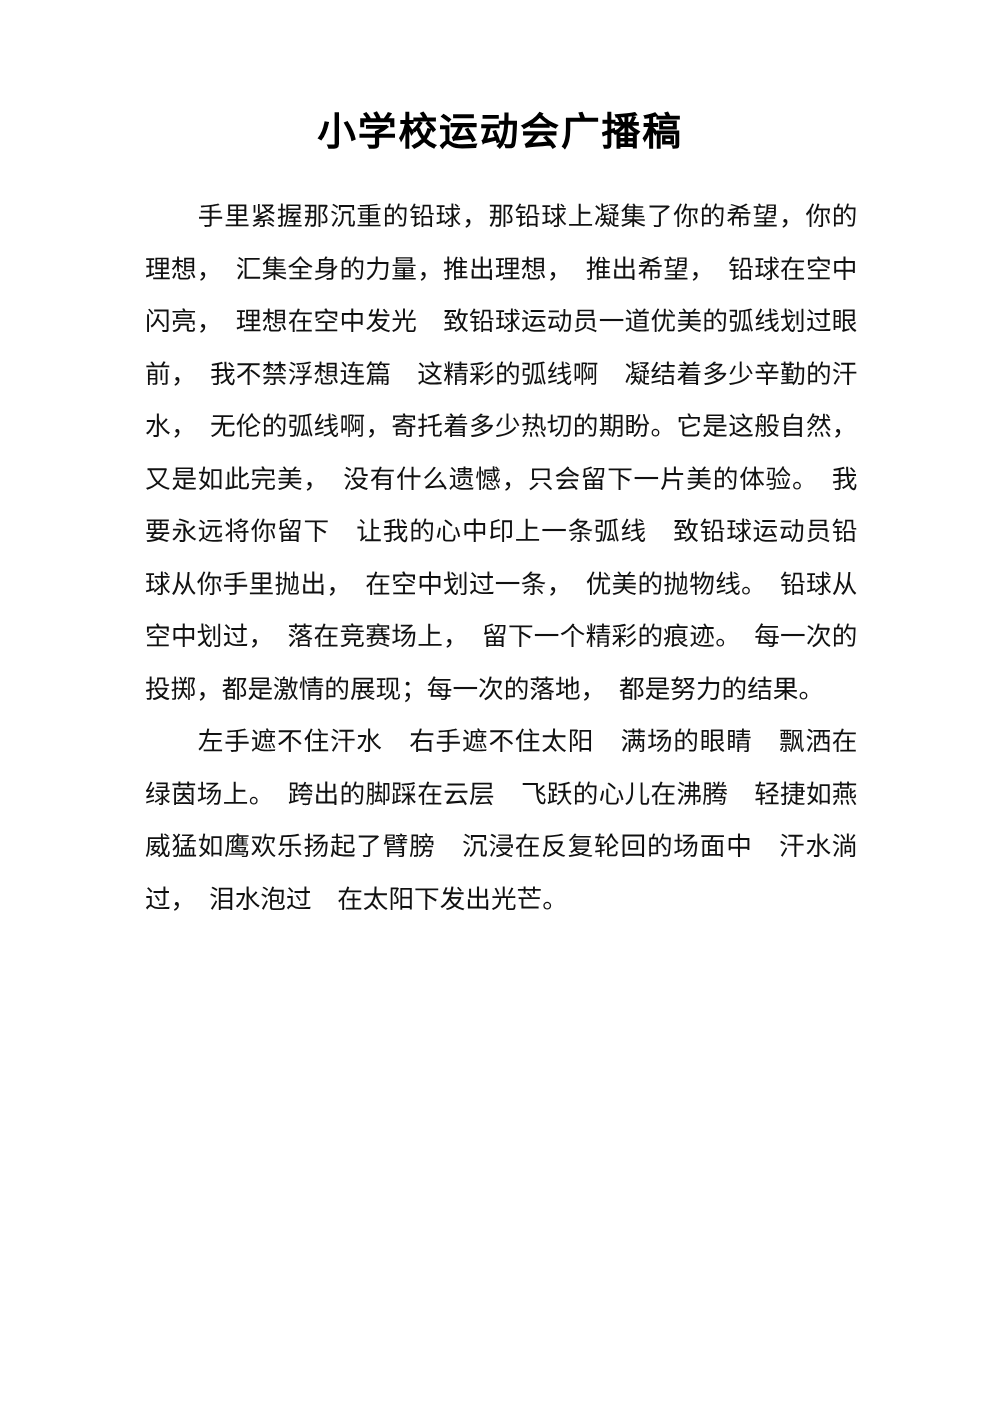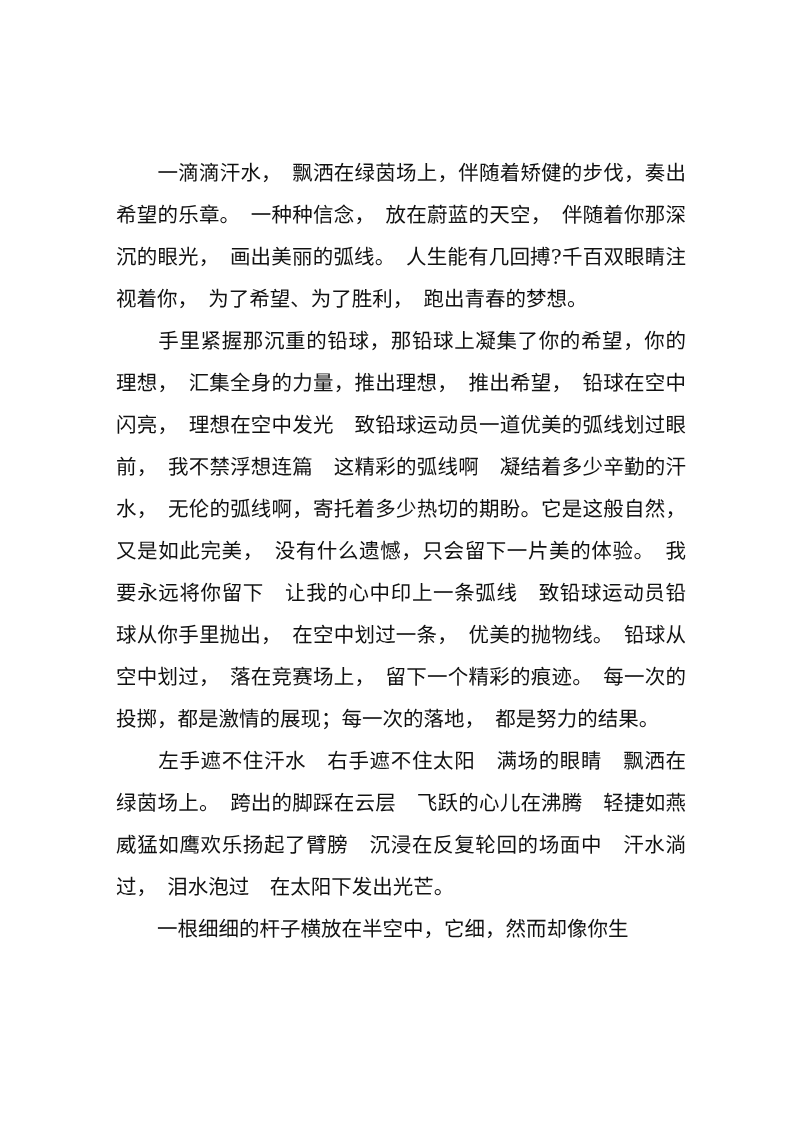--- a/index.html
+++ b/index.html
@@ -51,21 +51,20 @@
     white-space: pre-wrap;
     word-break: break-all;
     overflow-wrap: anywhere;
   }
 </style>
 </head>
 <body>
 
 <div class="page">
 
+  <div class="doc-title">小学校运动会广播稿</div>
 
   <div class="body-text">
-    <p>　　一滴滴汗水，　飘洒在绿茵场上，伴随着矫健的步伐，奏出希望的乐章。　一种种信念，　放在蔚蓝的天空，　伴随着你那深沉的眼光，　画出美丽的弧线。　人生能有几回搏?千百双眼睛注视着你，　为了希望、为了胜利，　跑出青春的梦想。</p>
     <p>　　手里紧握那沉重的铅球，那铅球上凝集了你的希望，你的理想，　汇集全身的力量，推出理想，　推出希望，　铅球在空中闪亮，　理想在空中发光　致铅球运动员一道优美的弧线划过眼前，　我不禁浮想连篇　这精彩的弧线啊　凝结着多少辛勤的汗水，　无伦的弧线啊，寄托着多少热切的期盼。它是这般自然，又是如此完美，　没有什么遗憾，只会留下一片美的体验。　我要永远将你留下　让我的心中印上一条弧线　致铅球运动员铅球从你手里抛出，　在空中划过一条，　优美的抛物线。　铅球从空中划过，　落在竞赛场上，　留下一个精彩的痕迹。　每一次的投掷，都是激情的展现；每一次的落地，　都是努力的结果。</p>
     <p>　　左手遮不住汗水　右手遮不住太阳　满场的眼睛　飘洒在绿茵场上。　跨出的脚踩在云层　飞跃的心儿在沸腾　轻捷如燕威猛如鹰欢乐扬起了臂膀　沉浸在反复轮回的场面中　汗水淌过，　泪水泡过　在太阳下发出光芒。</p>
-    <p>　　一根细细的杆子横放在半空中，它细，然而却像你生</p>
   </div>
 
 </div>
 
 </body></html>

